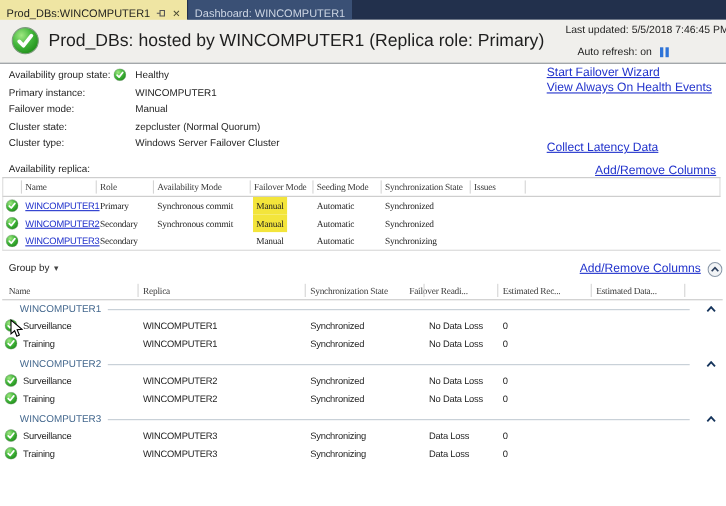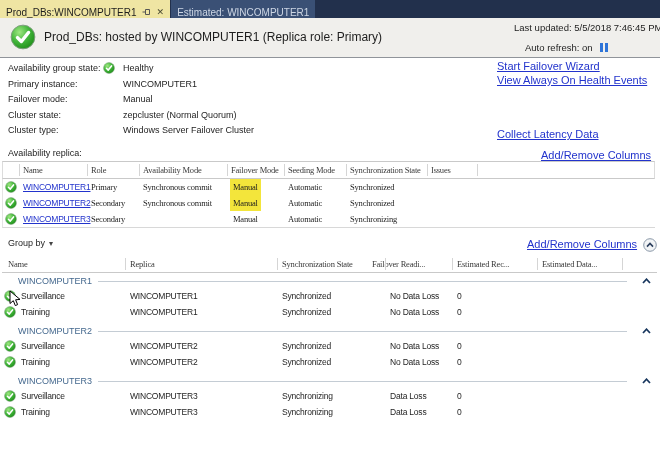--- a/index.html
+++ b/index.html
@@ -8,21 +8,21 @@
   
   .tabbar{position:absolute;left:0;top:0;width:660px;height:18px;background:#22304C;display:flex;}
   .tab{height:24px;display:flex;align-items:center;padding:0 6px;font-size:10px;cursor:default;white-space:nowrap;}
   .tab.active{background:#EFE5A3;color:#1e1e1e;}
   .tab.inactive{background:#3A5075;color:#CDD6E4;margin-left:1px;}
   .tab .tico{margin-left:5px;display:inline-flex;align-items:center;}
   .tab .x{font-size:9px;color:#4a4a33;line-height:10px;}
   
   .band{position:absolute;left:0;top:18px;width:660px;height:39px;background:#F0EFEC;border-bottom:1px solid #90949A;}
   .chk26{position:absolute;left:10px;top:6px;width:26px;height:26px;}
-  .title{position:absolute;left:44px;top:0;height:39px;line-height:39px;font-size:12px;}
+  .title{position:absolute;left:44px;top:0;height:39px;line-height:39px;font-size:16px;}
   .updated{position:absolute;left:514px;top:4px;font-size:9.5px;white-space:nowrap;}
   .autorefresh{position:absolute;left:525px;top:24px;font-size:9.5px;white-space:nowrap;display:flex;align-items:center;}
   .pbar{width:3px;height:9px;background:#2E74D8;display:inline-block;margin-left:2px;}
   .pbar.first{margin-left:7px;}
   
   .srow{position:absolute;left:8px;height:14px;line-height:14px;font-size:9px;white-space:nowrap;}
   .slabel{position:absolute;left:0;}
   .sicon{position:absolute;left:95px;top:1px;width:12px;height:12px;}
   .sval{position:absolute;left:115px;}
   
@@ -84,21 +84,21 @@
     <div class="tab active">
       <span>Prod_DBs:WINCOMPUTER1</span>
       <span class="tico">
         <svg width="10" height="10" viewBox="0 0 10 10">
             <path d="M0.5 5 H3.5 M3.5 2.5 H7.5 V7.5 H3.5 Z" fill="none" stroke="#555" stroke-width="1"></path>
           </svg>
       </span>
       <span class="tico x">✕</span>
     </div>
     <div class="tab inactive">
-      <span>Estimated: WINCOMPUTER1</span>
+      <span>Dashboard: WINCOMPUTER1</span>
     </div>
   </div>
 
   <div class="band">
     <svg class="chk26">
         <use href="#chk"></use>
       </svg>
     <div class="title">Prod_DBs: hosted by WINCOMPUTER1 (Replica role: Primary)</div>
     <div class="updated">Last updated: 5/5/2018 7:46:45 PM</div>
     <div class="autorefresh">

